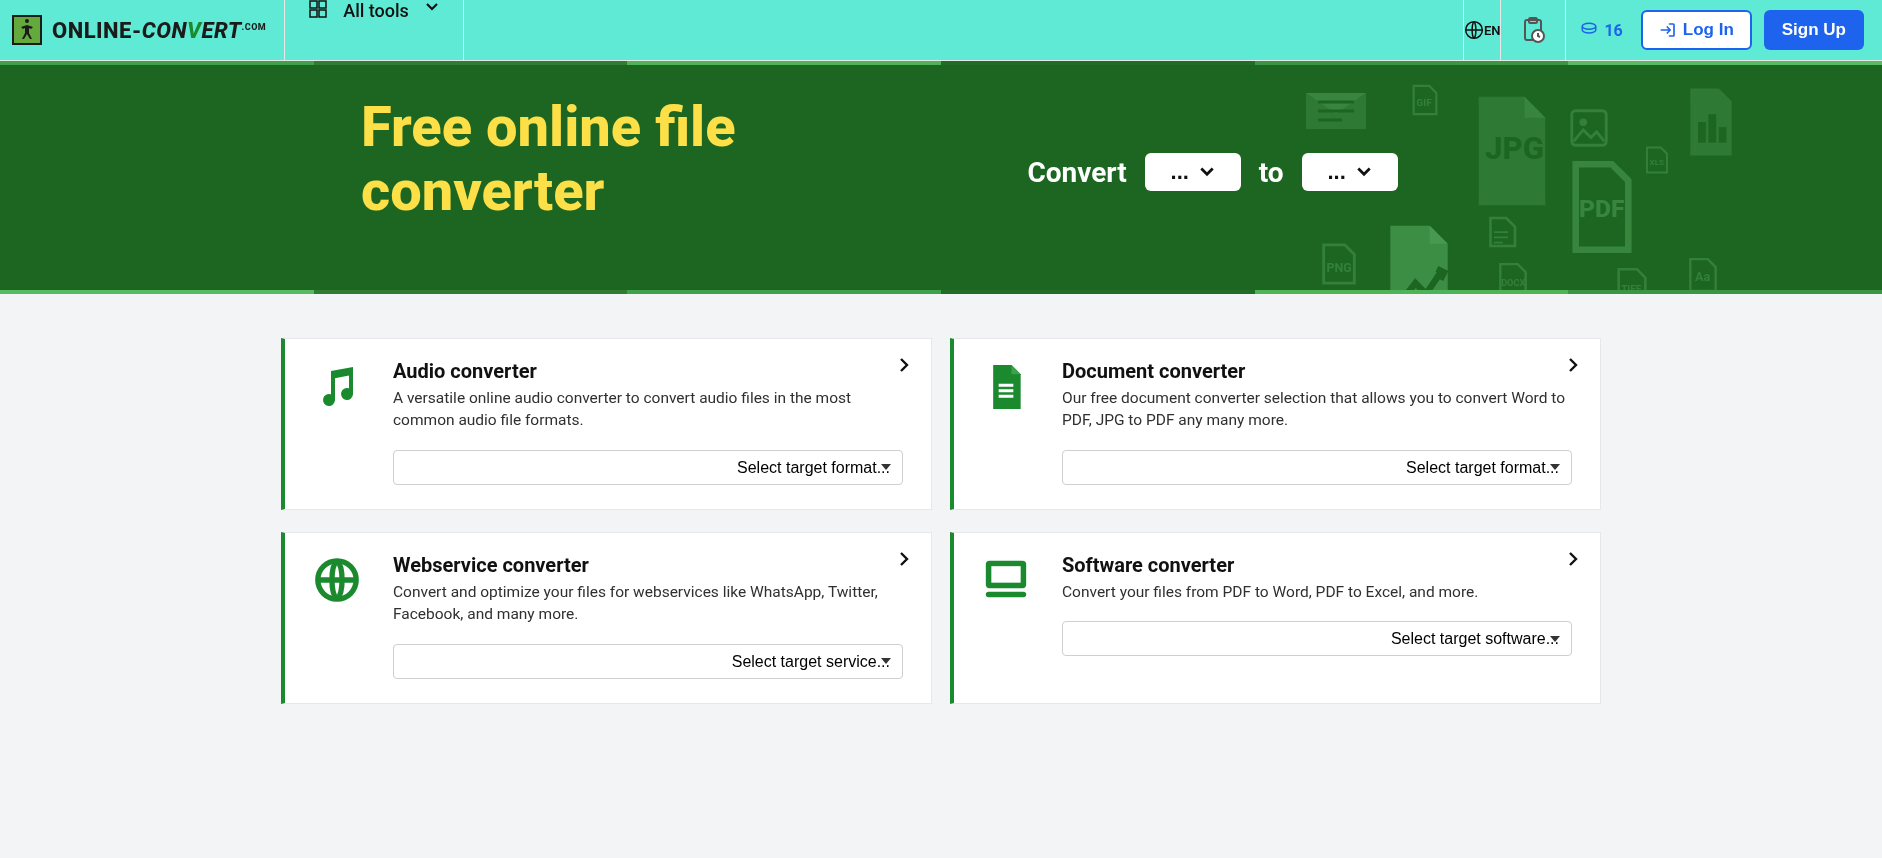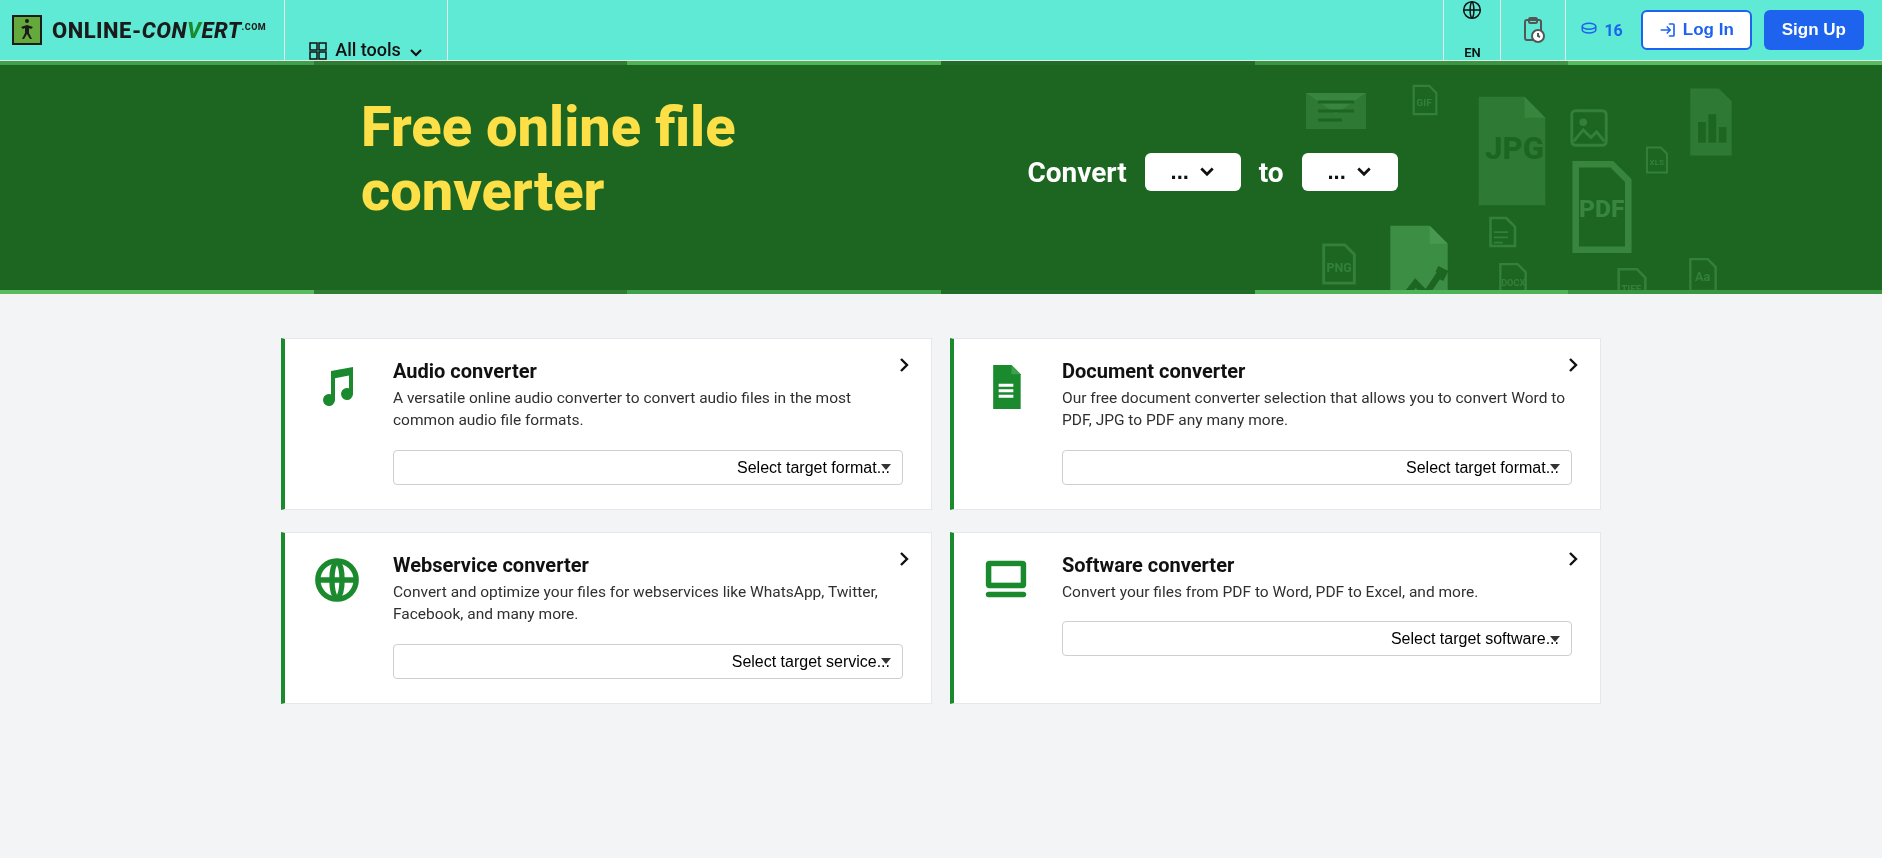--- a/index.html
+++ b/index.html
@@ -6,23 +6,23 @@
 body { font-family: -apple-system, "Segoe UI", Roboto, "Open Sans", sans-serif; background: #f3f4f6; color: #111; }
 
 
 .header { background: #5eead4; height: 61px; display: flex; align-items: stretch; border-bottom: 1px solid #e8e8e8; }
 .logo-wrap { display: flex; align-items: center; padding: 0 18px 0 12px; border-right: 1px solid #e8e8e8; gap: 10px; }
 .logo-man { width: 30px; height: 30px; background: #63a93c; border: 2px solid #1b1b1b; position: relative; display:flex; align-items:center; justify-content:center;}
 .logo-text { font-size: 22px; font-weight: 800; letter-spacing: .5px; color:#1b1b1b;}
 .logo-text .con { font-style: italic; }
 .logo-text .v { color:#1b8a2e; font-style: italic;}
 .logo-text .com { font-size:9px; vertical-align: super; }
-.all-tools { display:flex; align-items:flex-end; gap:8px; padding: 0 24px; border-right:1px solid #e8e8e8; font-size:18px; font-weight:500; cursor:pointer;}
+.all-tools { display:flex; align-items:flex-start; gap:16px; padding: 0 24px; border-right:1px solid #e8e8e8; font-size:18px; font-weight:500; cursor:pointer;}
 .spacer { flex:1; }
-.hdr-box { display:flex; flex-direction:column; align-items:center; justify-content:space-between; padding:0 18px; border-left:1px solid #e8e8e8; cursor:pointer; font-size:13px; font-weight:600;}
+.hdr-box { display:flex; flex-direction:row; align-items:center; justify-content:space-between; padding:0 0; border-left:1px solid #e8e8e8; cursor:pointer; font-size:13px; font-weight:600;}
 .hdr-icon-only { display:flex; align-items:center; justify-content:center; padding:0 18px; border-left:1px solid #e8e8e8; cursor:pointer;}
 .credits { display:flex; align-items:center; gap:6px; color:#1d63ed; padding:0 14px; border-left:1px solid #e8e8e8; font-weight:700; font-size:16px;}
 .hdr-actions { display:flex; align-items:center; gap:12px; padding:0 18px 0 4px;}
 .btn-outline { border:2px solid #1d63ed; color:#1d63ed; background:#fff; border-radius:6px; padding:8px 16px; font-size:17px; font-weight:600; display:flex; align-items:center; gap:6px; cursor:pointer;}
 .btn-primary { background:#1d63ed; color:#fff; border:none; border-radius:6px; padding:10px 18px; font-size:17px; font-weight:600; cursor:pointer;}
 
 
 .hero { background:#1c6622; position:relative; overflow:hidden; padding: 34px 0 44px; }
 .hero-inner { max-width: 1320px; margin: 0 auto; padding: 0 80px; display:flex; align-items:center; gap:40px;}
 .hero-text { flex: 0 0 54%; color:#fde047; }

